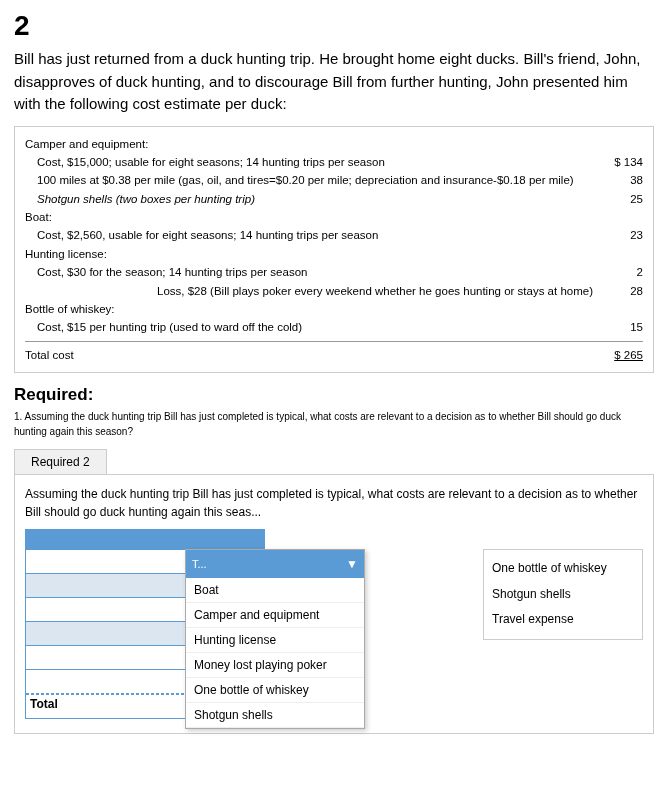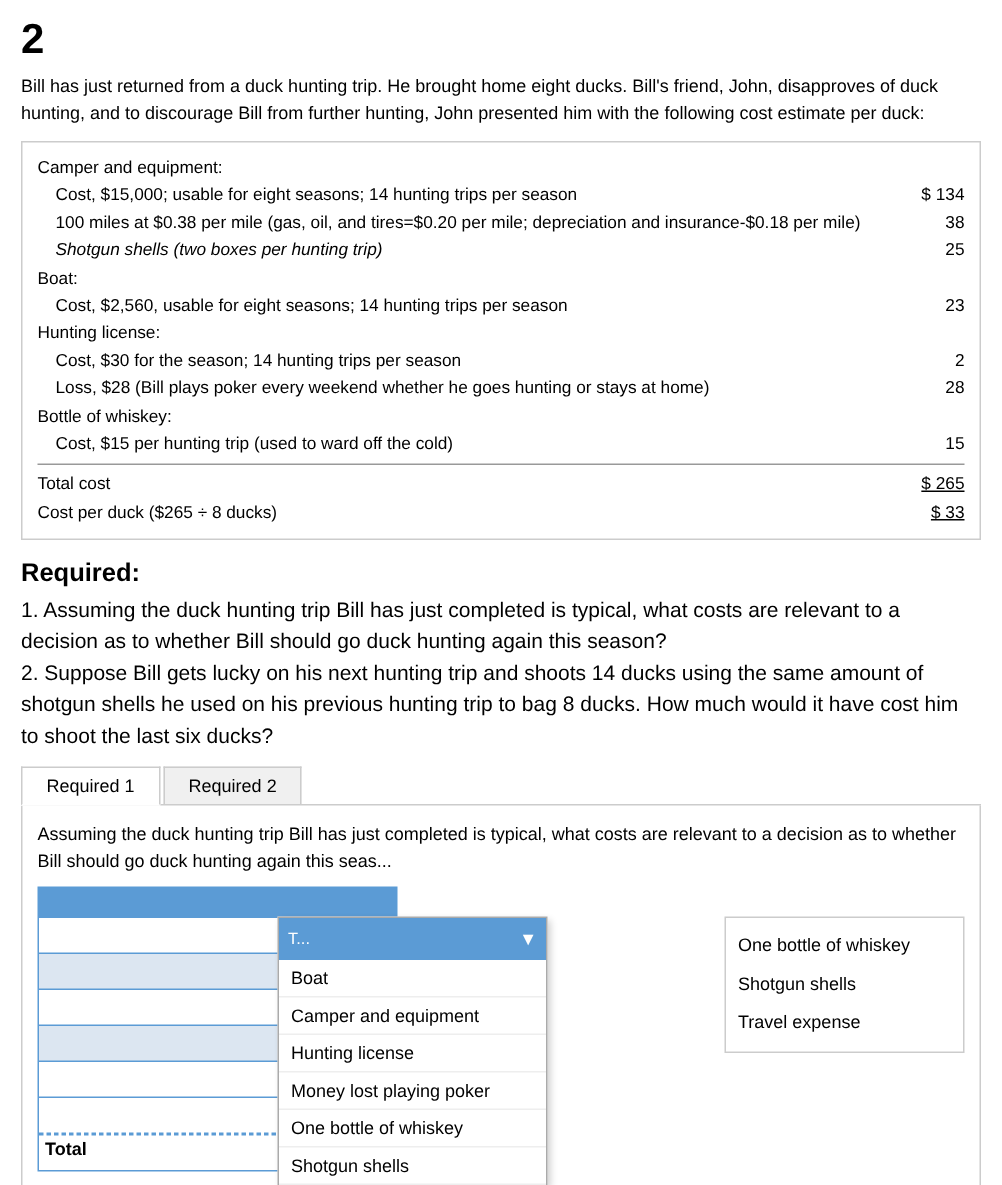--- a/index.html
+++ b/index.html
@@ -13,21 +13,21 @@
     }
     .page {
       padding: 10px 14px;
     }
     .problem-number {
       font-size: 28px;
       font-weight: bold;
       margin-bottom: 6px;
     }
     .problem-desc {
-      font-size: 12px;
+      font-size: 15px;
       line-height: 1.5;
       margin-bottom: 10px;
     }
     .cost-table {
       border: 1px solid #ccc;
       padding: 8px 10px;
       font-size: 11.5px;
       line-height: 1.6;
       margin-bottom: 12px;
       background: #fff;
@@ -45,21 +45,21 @@
     }
     .required-section {
       margin-bottom: 10px;
     }
     .required-label {
       font-weight: bold;
       font-size: 17px;
       margin-bottom: 4px;
     }
     .required-text {
-      font-size: 14px;
+      font-size: 10px;
       line-height: 1.5;
     }
     .tabs-bar {
       display: flex;
       border-bottom: 1px solid #ccc;
       margin-bottom: 0;
     }
     .tab {
       padding: 5px 16px;
       border: 1px solid #ccc;
@@ -202,48 +202,42 @@
     <div class="row">
       <span class="label" style="padding-left:12px;">Cost, $2,560, usable for eight seasons; 14 hunting trips per season</span>
       <span class="amount">23</span>
     </div>
     <div>Hunting license:</div>
     <div class="row">
       <span class="label" style="padding-left:12px;">Cost, $30 for the season; 14 hunting trips per season</span>
       <span class="amount">2</span>
     </div>
     <div class="row">
-      <span class="label" style="padding-left:12px;">Loss, $28 (Bill plays poker every weekend whether he goes hunting or stays at home)</span>
+      <span class="label" style="padding-left:12px;text-align:right;">Loss, $28 (Bill plays poker every weekend whether he goes hunting or stays at home)</span>
       <span class="amount">28</span>
     </div>
     <div>Bottle of whiskey:</div>
     <div class="row">
       <span class="label" style="padding-left:12px;">Cost, $15 per hunting trip (used to ward off the cold)</span>
       <span class="amount">15</span>
     </div>
     <div style="border-top:1px solid #999; margin:4px 0;"></div>
     <div class="row total-row">
       <span class="label">Total cost</span>
       <span class="amount" style="text-decoration:underline;">$ 265</span>
     </div>
-    <div class="row total-row">
-      <span class="label">Cost per duck ($265 ÷ 8 ducks)</span>
-      <span class="amount" style="text-decoration:underline;">$ 33</span>
-    </div>
   </div>
 
   <div class="required-section">
     <div class="required-label">Required:</div>
     <p class="required-text">1. Assuming the duck hunting trip Bill has just completed is typical, what costs are relevant to a decision as to whether Bill should go duck hunting again this season?</p>
-    <p class="required-text">2. Suppose Bill gets lucky on his next hunting trip and shoots 14 ducks using the same amount of shotgun shells he used on his previous hunting trip to bag 8 ducks. How much would it have cost him to shoot the last six ducks?</p>
   </div>
 
   <div>
     <div class="tabs-bar">
-      <div class="tab active">Required 1</div>
       <div class="tab">Required 2</div>
     </div>
     <div class="tab-content req1-area">
       <p class="req1-question">Assuming the duck hunting trip Bill has just completed is typical, what costs are relevant to a decision as to whether Bill should go duck hunting again this seas...</p>
 
       <div class="interactive-area" style="height:190px;">
 
         <div class="left-table">
           <div class="header-row blue-row"></div>
           <div class="data-row">

